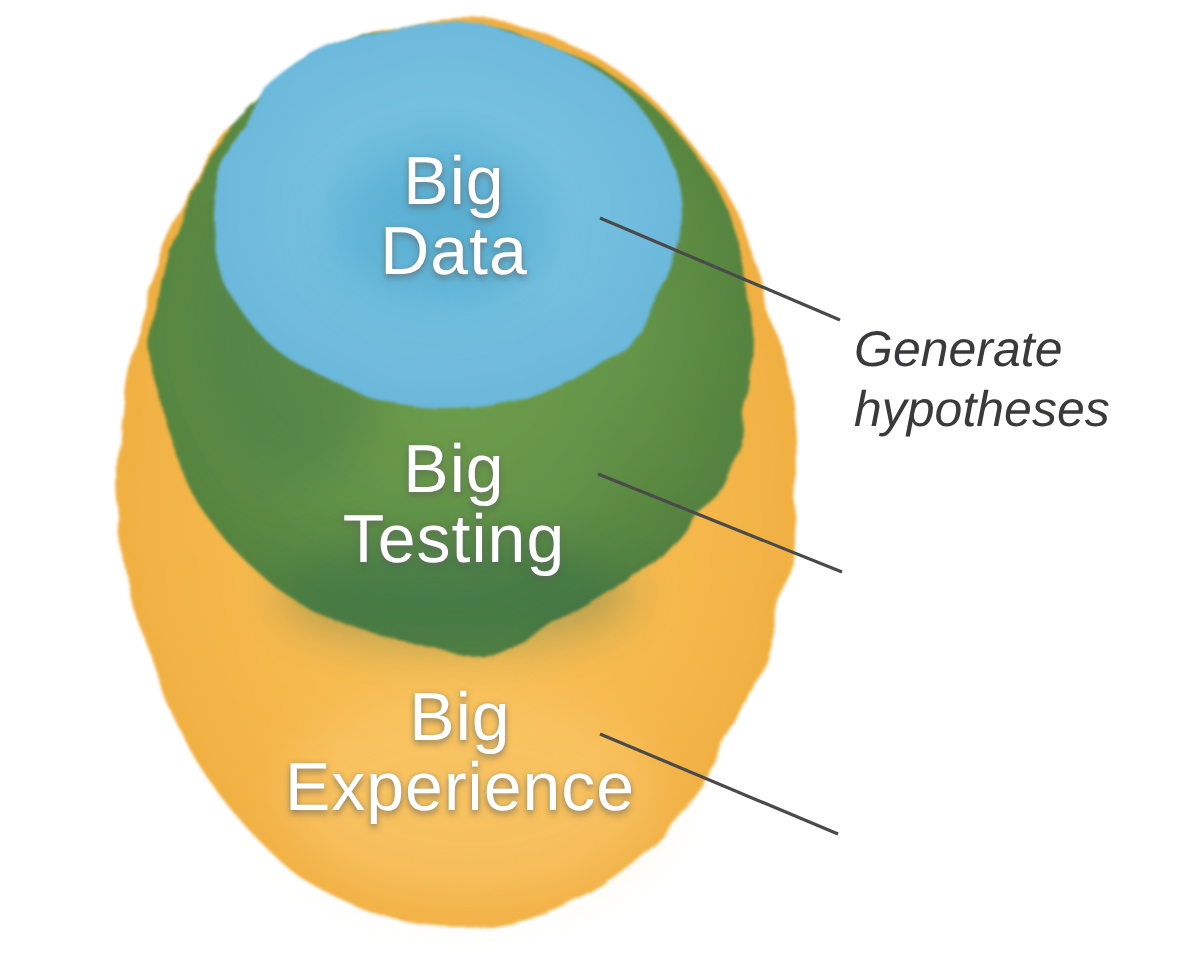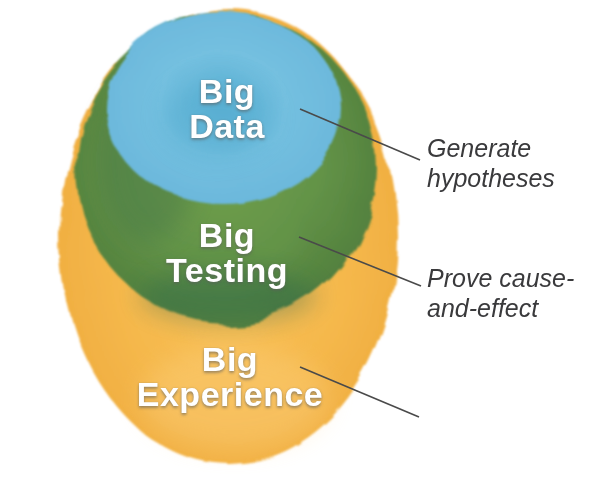--- a/index.html
+++ b/index.html
@@ -17,40 +17,41 @@
   }
   .blobs {
     position: absolute;
     left: 0;
     top: 0;
   }
   .blob-label {
     position: absolute;
     transform: translate(-50%, -50%);
     color: #ffffff;
-    font-weight: bold;
+    font-weight: normal;
     font-size: 34px;
     line-height: 35px;
     text-align: center;
     white-space: pre-line;
     letter-spacing: 0.5px;
     text-shadow: 0 2px 3px rgba(92, 92, 92, 0.55), 0 0 2px rgba(120, 120, 120, 0.35);
   }
   .label-data       { left: 227px; top: 109px; }
   .label-testing    { left: 227px; top: 253px; }
   .label-experience { left: 230px; top: 377px; }
 
   .annotation {
     position: absolute;
     left: 427px;
     color: #3a3a3c;
     font-style: italic;
     font-size: 25px;
     line-height: 30px;
     white-space: pre-line;
+    margin-top: 27px;
   }
   .annotation-1 { top: 133px; }
   .annotation-2 { top: 263px; }
   .annotation-3 { top: 388px; }
 </style>
 </head>
 <body>
 
 <div class="stage">
 
@@ -121,16 +122,14 @@
 
   <div class="blob-label label-data">Big
 Data</div>
   <div class="blob-label label-testing">Big
 Testing</div>
   <div class="blob-label label-experience">Big
 Experience</div>
 
   <div class="annotation annotation-1">Generate
 hypotheses</div>
-  <div class="annotation annotation-2">Prove cause-
-and-effect</div>
 
 </div>
 
 </body></html>

